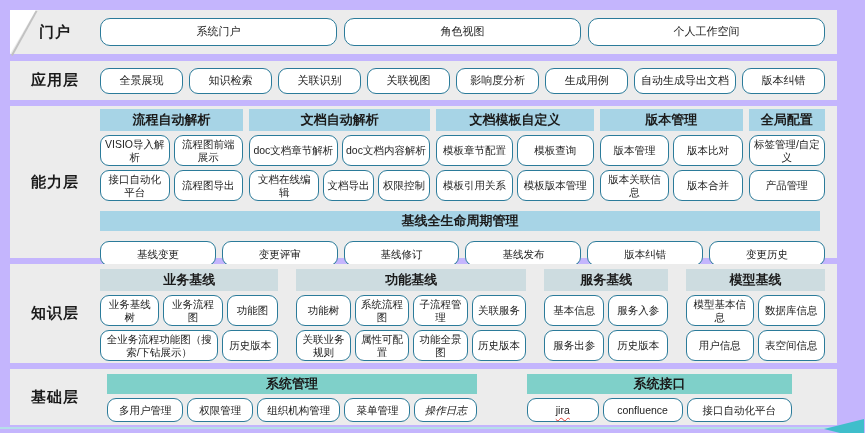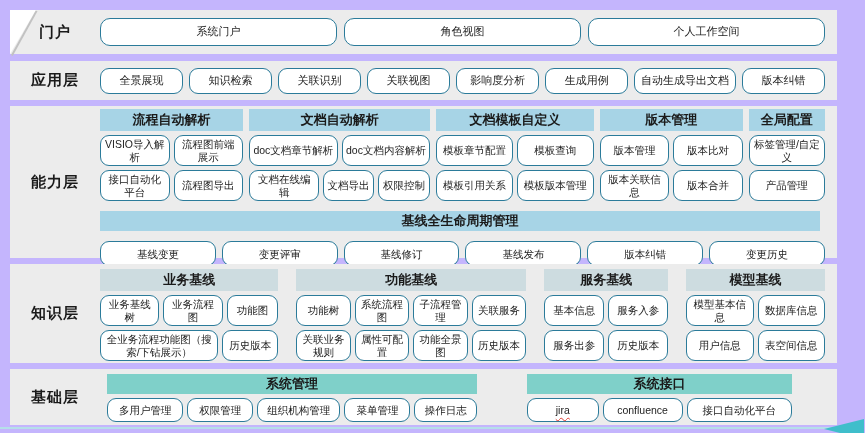--- a/index.html
+++ b/index.html
@@ -238,21 +238,21 @@
     <div class="layer-label">基础层</div>
     <div class="content">
       <div class="found-row">
         <div class="grp" style="width:370px;margin-left:7px;">
           <div class="ghead teal">系统管理</div>
           <div class="grow">
             <div class="box">多用户管理</div>
             <div class="box" style="flex:0.85;">权限管理</div>
             <div class="box" style="flex:1.1;">组织机构管理</div>
             <div class="box" style="flex:0.85;">菜单管理</div>
-            <div class="box" style="flex:0.8;">操作日志</div>
+            <div class="box" style="flex:0.8;font-style:italic;">操作日志</div>
           </div>
         </div>
         <div class="grp" style="width:265px;margin-left:50px;">
           <div class="ghead teal">系统接口</div>
           <div class="grow">
             <div class="box wavy" style="flex:0.75;">jira</div>
             <div class="box" style="flex:0.85;">confluence</div>
             <div class="box" style="flex:1.15;">接口自动化平台</div>
           </div>
         </div>

